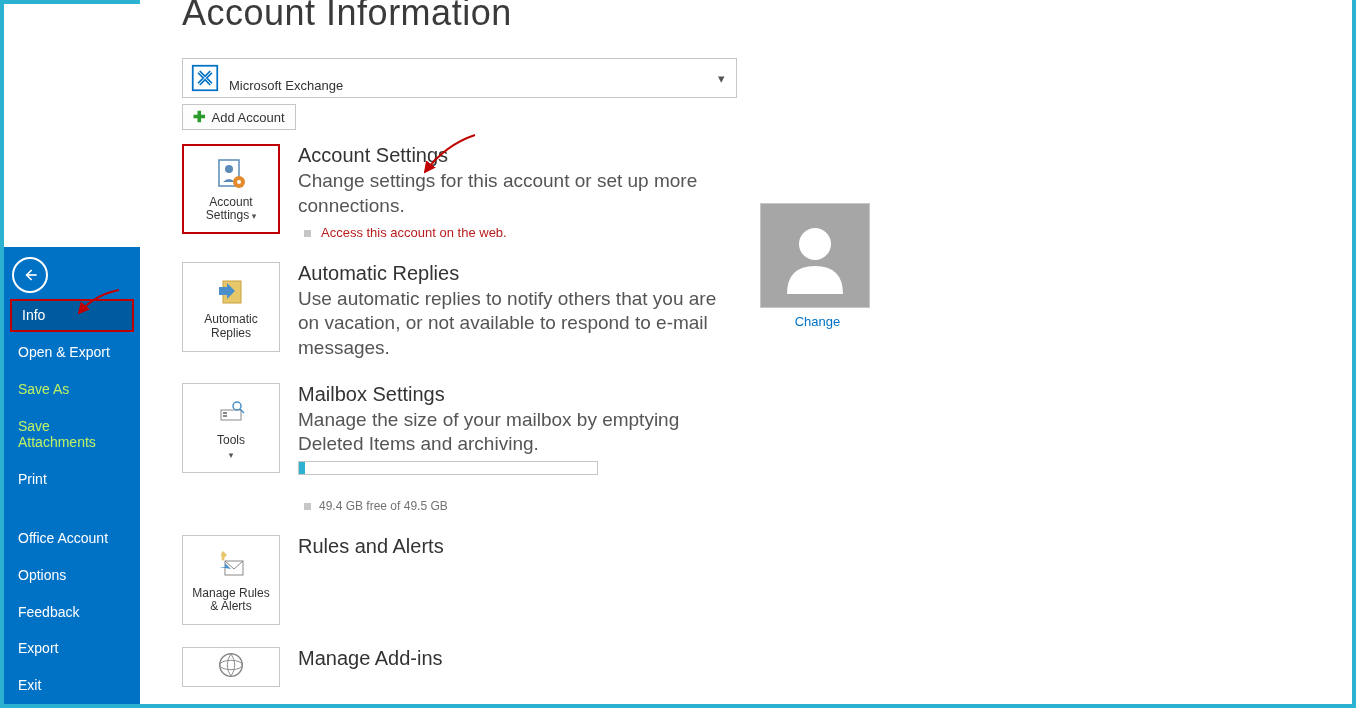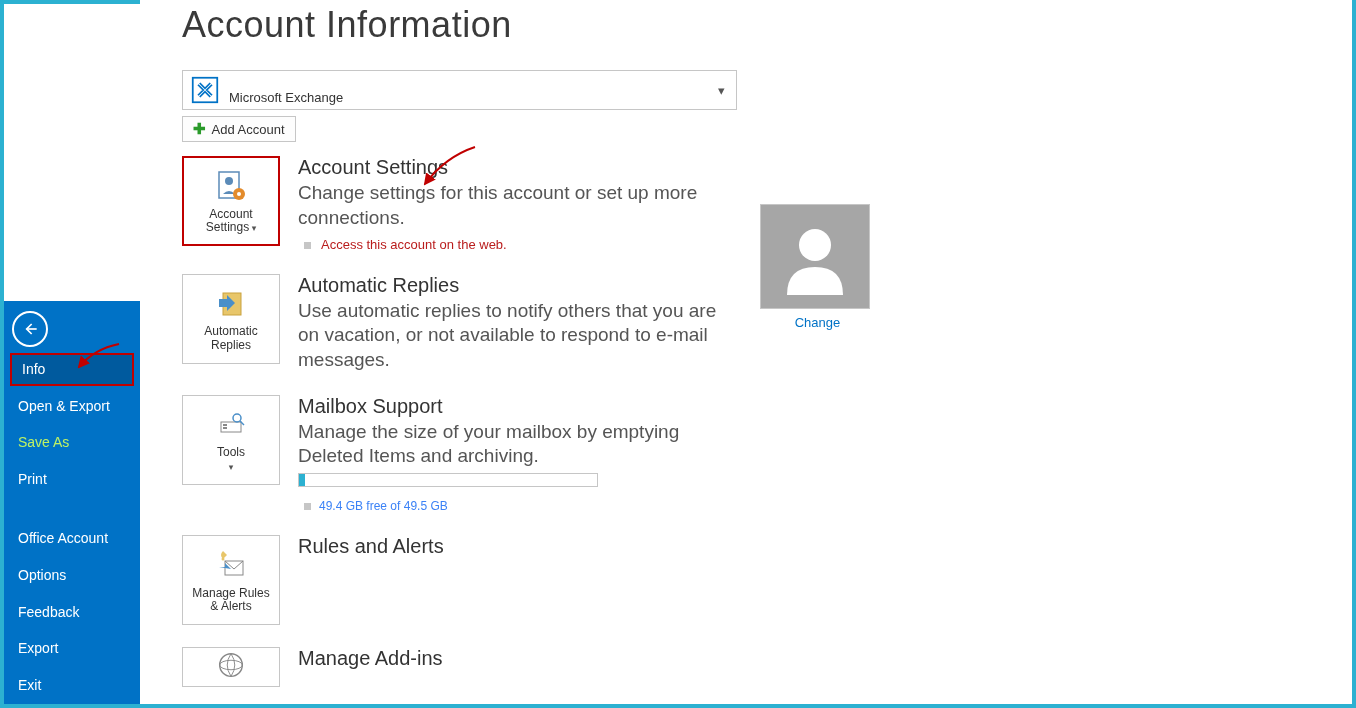--- a/index.html
+++ b/index.html
@@ -25,46 +25,47 @@
 .tile { width: 98px; height: 90px; border: 1px solid #c6c6c6; display: flex; flex-direction: column; align-items: center; justify-content: center; cursor: pointer; background: #fff; }
 .tile.highlight { border: 2px solid #c00000; }
 .tile .tile-icon { width: 36px; height: 36px; margin-bottom: 4px; }
 .tile .tile-label { font-size: 12px; text-align: center; color: #333; line-height: 1.1; padding: 0 4px; }
 .tile .tile-caret { font-size: 9px; color: #555; }
 .section-body { margin-left: 18px; flex: 1; max-width: 430px; }
 .section-heading { font-size: 20px; font-weight: 400; color: #333; margin-bottom: 2px; }
 .section-desc { font-size: 19px; color: #555; line-height: 1.3; }
 .bullet-line { display: flex; align-items: flex-start; margin-top: 6px; font-size: 13px; color: #b91c1c; }
 .bullet-line .sq { width: 7px; height: 7px; background: #c6c6c6; margin: 5px 10px 0 6px; flex-shrink: 0; }
-.profile-block { position: absolute; left: 620px; top: 217px; width: 115px; text-align: center; }
+.profile-block { position: absolute; left: 620px; top: 228px; width: 115px; text-align: center; }
 .profile-pic { width: 110px; height: 105px; border: 1px solid #c6c6c6; background: #a6a6a6; display: flex; align-items: center; justify-content: center; padding: 4px; }
 .profile-pic svg { width: 80px; height: 80px; }
 .change-link { color: #0072c6; font-size: 13px; margin-top: 6px; cursor: pointer; }
 .progress-bar { width: 300px; height: 14px; border: 1px solid #c6c6c6; margin-top: 4px; position: relative; background: #fff; }
 .progress-fill { position: absolute; left: 0; top: 0; bottom: 0; width: 2%; background: #2cb1d1; }
-.storage-line { display: flex; align-items: center; margin-top: 12px; font-size: 12px; color: #3b82f6; }
+.storage-line { display: flex; align-items: center; margin-top: 24px; font-size: 12px; color: #737373; }
 .storage-line .sq { width: 7px; height: 7px; background: #c6c6c6; margin: 0 8px 0 6px; }
 </style>
 </head>
 <body>
 
 <div class="frame">
 
   <div class="sidebar">
     <div class="back-circle">
       <svg viewBox="0 0 24 24">
           <path d="M15 4l-8 8 8 8v-4h5v-8h-5z" fill="none"></path>
           <path d="M14 6l-6 6 6 6" stroke="#fff" stroke-width="2" fill="none"></path>
           <path d="M8 12h12" stroke="#fff" stroke-width="2"></path>
         </svg>
     </div>
 
     <div class="nav-item selected">Info</div>
     <div class="nav-item">Open &amp; Export</div>
     <div class="nav-item disabled">Save As</div>
+    <div class="nav-item disabled">Save Attachments</div>
     <div class="nav-item">Print</div>
     <div class="nav-sep"></div>
     <div class="nav-item">Office Account</div>
     <div class="nav-item">Options</div>
     <div class="nav-item">Feedback</div>
     <div class="nav-item">Export</div>
     <div class="nav-item">Exit</div>
 
     <svg class="annotation-arrow" style="left:70px; top:38px;" width="50" height="40">
       <defs>
@@ -157,21 +158,21 @@
         <svg class="tile-icon" viewBox="0 0 36 36">
           <rect x="8" y="16" width="20" height="10" fill="#fff" stroke="#888"></rect>
           <rect x="10" y="18" width="4" height="2" fill="#888"></rect>
           <rect x="10" y="21" width="4" height="2" fill="#888"></rect>
           <circle cx="24" cy="12" r="4" fill="none" stroke="#4a8fc9" stroke-width="1.5"></circle>
           <path d="M27 15 L31 19" stroke="#4a8fc9" stroke-width="1.5"></path>
         </svg>
         <div class="tile-label"><span>Tools</span><br><span class="tile-caret">▾</span></div>
       </div>
       <div class="section-body">
-        <div class="section-heading">Mailbox Support</div>
+        <div class="section-heading">Mailbox Settings</div>
         <div class="section-desc">Manage the size of your mailbox by emptying Deleted Items and archiving.</div>
         <div class="progress-bar">
             <div class="progress-fill"></div>
           </div>
         <div class="storage-line">
           <div class="sq"></div>
           <span>49.4 GB free of 49.5 GB</span>
         </div>
       </div>
     </div>

